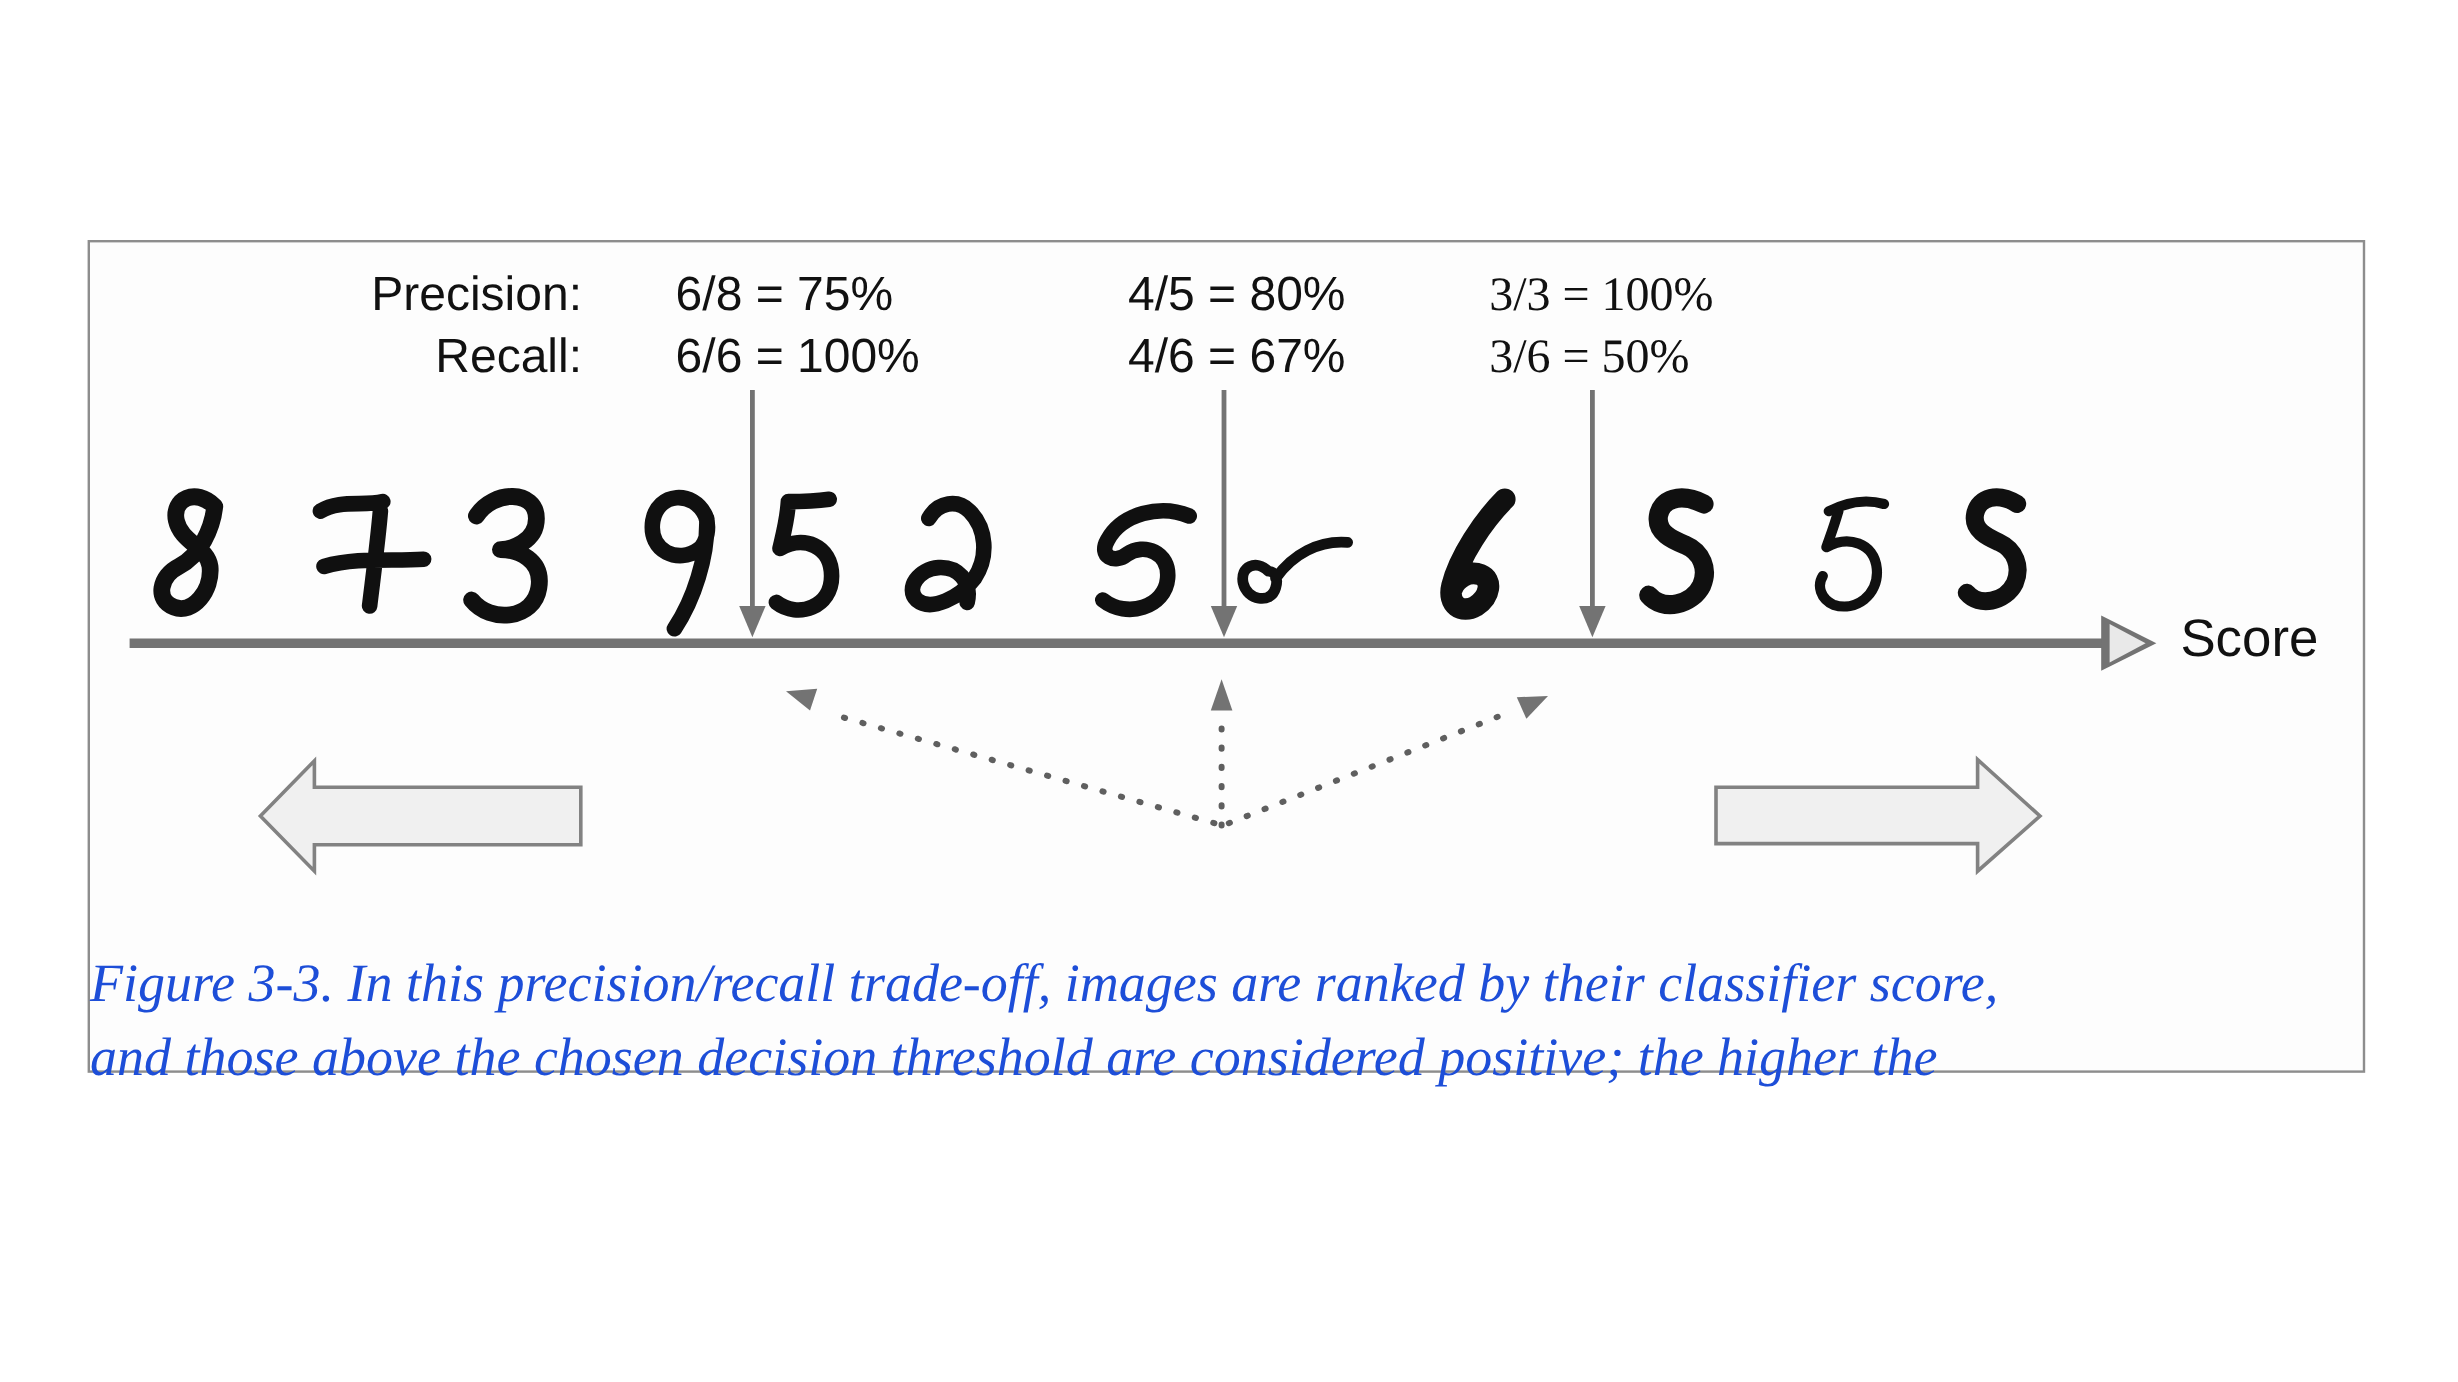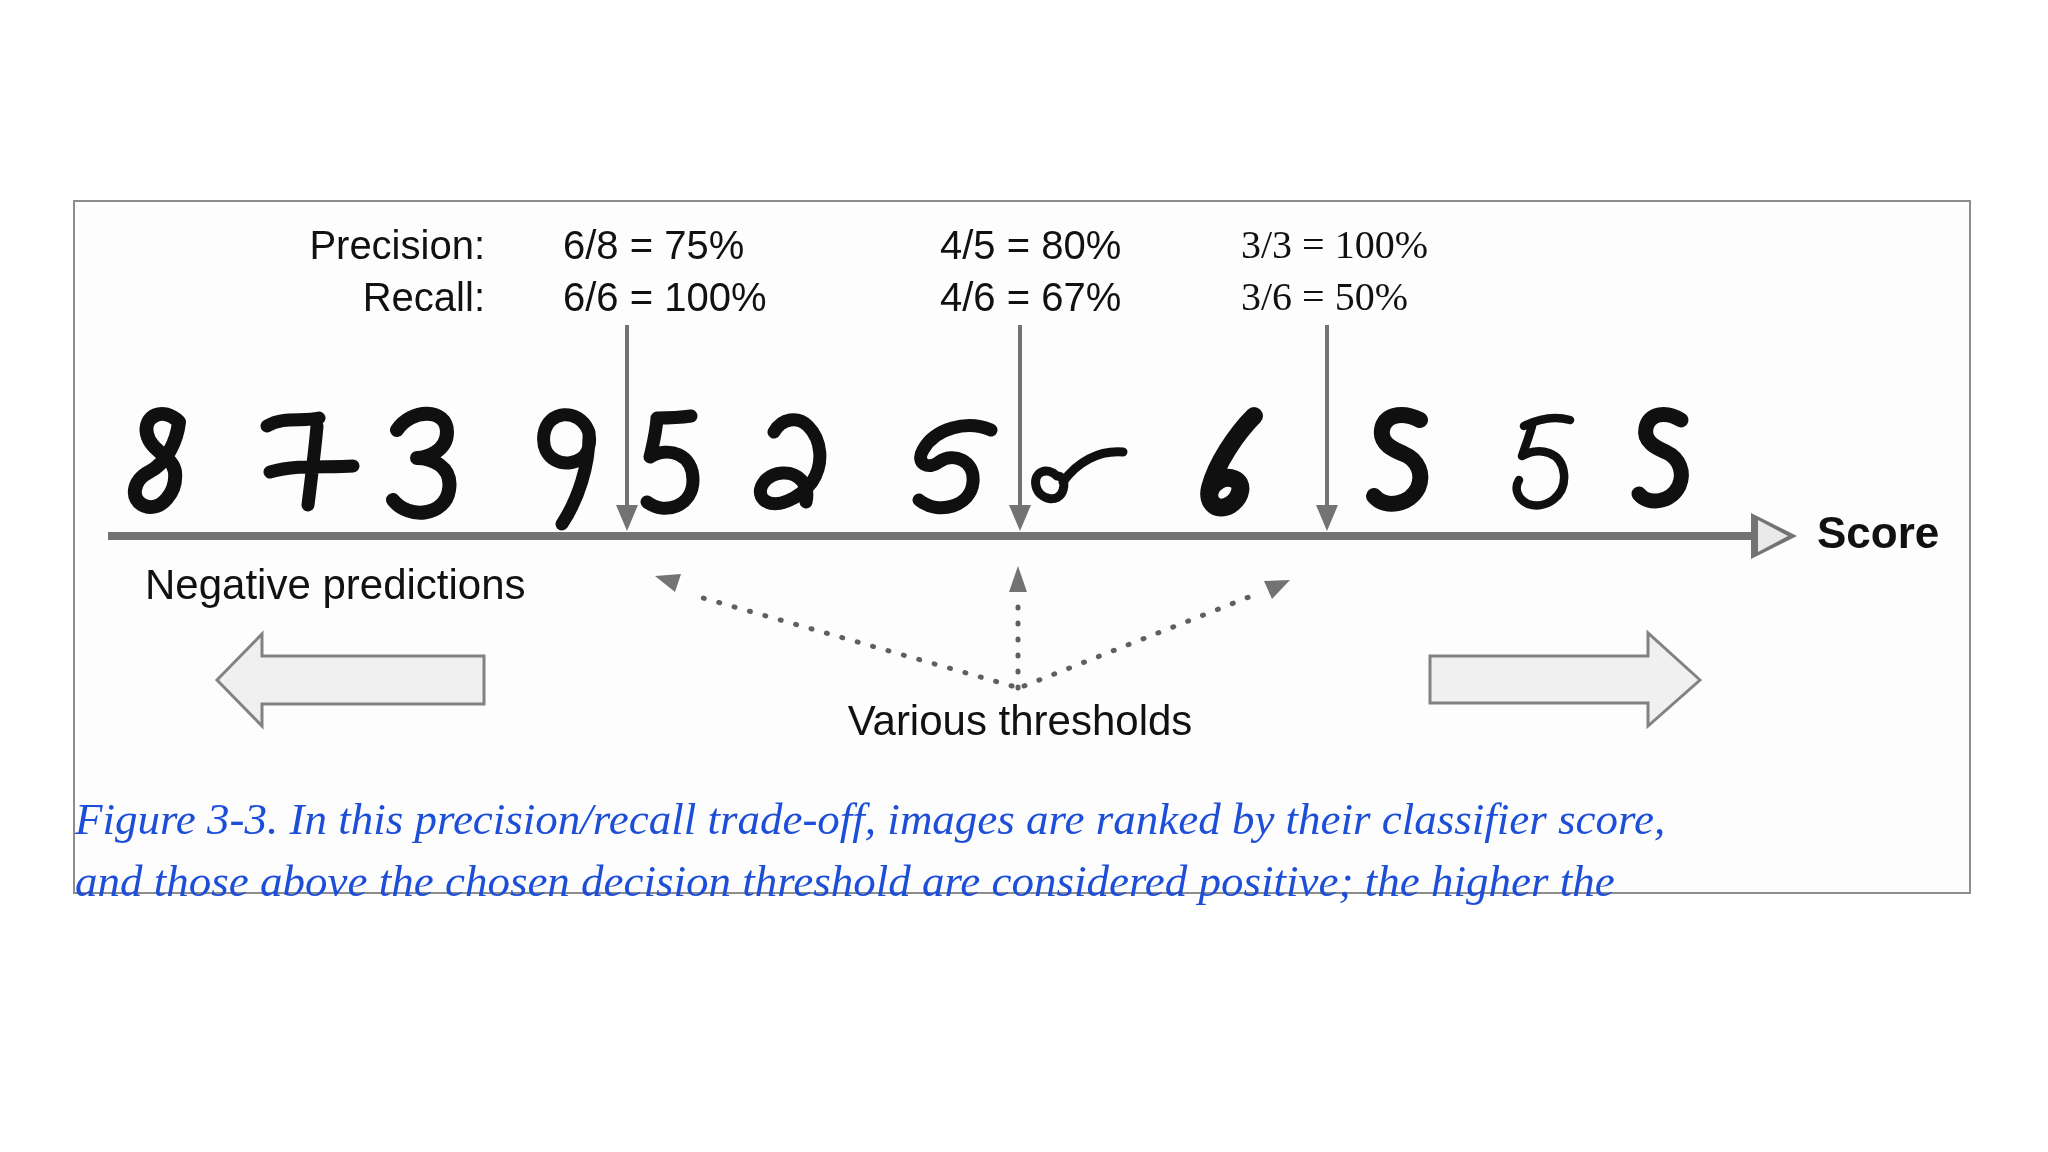--- a/index.html
+++ b/index.html
@@ -17,21 +17,21 @@
   .metric-row.row2{top:72px;left:0;}
   .metric-label{position:absolute;left:150px;width:260px;text-align:right;display:inline-block;}
   .metric-v1{position:absolute;left:488px;}
   .metric-v2{position:absolute;left:865px;}
   .metric-v3{position:absolute;left:1166px;font-family:Liberation Serif, serif;}
   .pred-label{position:absolute;top:360px;font-size:42px;line-height:46px;white-space:nowrap;}
   .pred-label.neg{left:70px;}
   .pred-label.pos{left:1288px;}
   .thresholds-label{position:absolute;top:496px;left:765px;width:360px;text-align:center;
     font-size:42px;line-height:46px;white-space:nowrap;}
-  .score-label{position:absolute;top:306px;left:1742px;font-size:44px;font-weight:bold;
+  .score-label{position:absolute;top:306px;left:1742px;font-size:44px;font-weight:normal;
     line-height:50px;white-space:nowrap;}
   .caption{position:absolute;left:75px;top:788px;font-family:"Liberation Serif",serif;
     font-style:italic;font-size:45px;line-height:62px;color:#1d4ed8;}
   .caption .cap-line{white-space:nowrap;}
   .digit{stroke:#101010;fill:none;stroke-linecap:round;stroke-linejoin:round;}
   .g-line{stroke:#737373;fill:none;}
   .g-fill{fill:#737373;stroke:none;}
   .dotline{stroke:#5f5f5f;fill:none;stroke-width:5;stroke-linecap:round;stroke-dasharray:1 15;}
   .block-arrow{fill:#f0f0f0;stroke:#828282;stroke-width:3;stroke-linejoin:miter;}
 </style>
@@ -121,23 +121,21 @@
       <span class="metric-v2">4/5 = 80%</span>
       <span class="metric-v3">3/3 = 100%</span>
     </div>
     <div class="metric-row row2">
       <span class="metric-label">Recall:</span>
       <span class="metric-v1">6/6 = 100%</span>
       <span class="metric-v2">4/6 = 67%</span>
       <span class="metric-v3">3/6 = 50%</span>
     </div>
 
-    <div class="pred-label neg">Negative predictions</div>
     <div class="score-label">Score</div>
-    <div class="thresholds-label">Various thresholds</div>
   </div>
 
   <div class="caption">
     <div class="cap-line">Figure 3-3. In this precision/recall trade-off, images are ranked by their classifier score,</div>
     <div class="cap-line">and those above the chosen decision threshold are considered positive; the higher the</div>
   </div>
 
 </div>
 
 </body></html>

